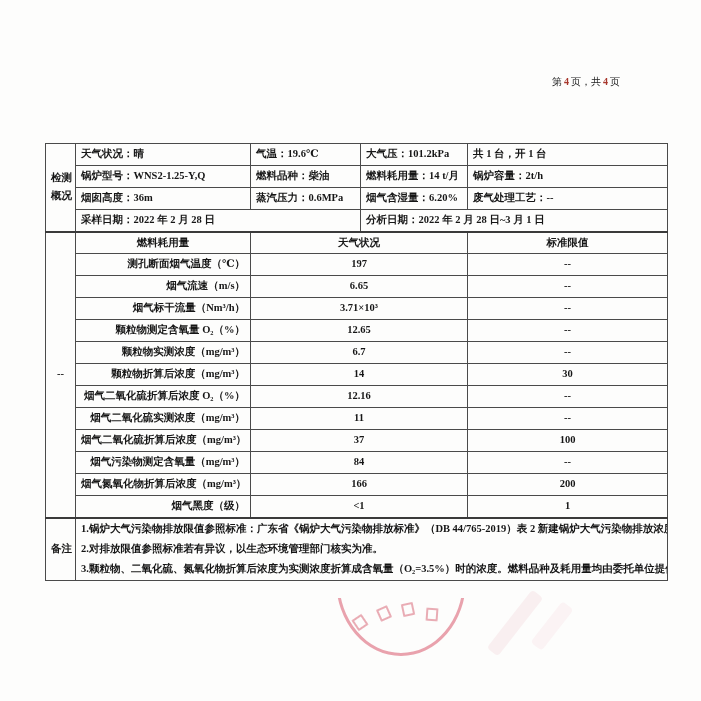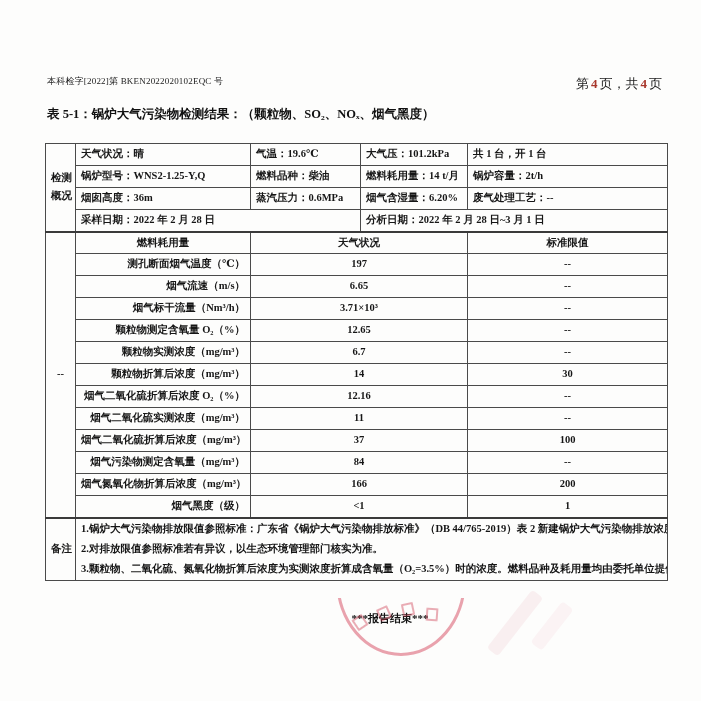--- a/index.html
+++ b/index.html
@@ -8,21 +8,21 @@
     --text:#1c1c1c;
     --background:#fdfdfc;
     --seal:#d5485e;
   }
   *{box-sizing:border-box;margin:0;padding:0;}
   html,body{background:#fff;}
   body{font-family:"Liberation Serif","DejaVu Serif",serif;color:var(--text);}
   .page{position:relative;width:701px;height:701px;background:var(--background);overflow:hidden;}
 
   .doc-number{position:absolute;left:47px;top:75px;font-size:9px;letter-spacing:.2px;color:#222;}
-  .page-label{position:absolute;left:576px;top:75px;font-size:13px;color:#222;}
+  .page-label{position:absolute;left:552px;top:75px;font-size:10px;color:#222;}
   .page-label .rednum{color:var(--page-number);padding:0 2px;font-weight:bold;}
 
   .table-title{position:absolute;left:47px;top:106px;font-size:12.5px;font-weight:bold;color:#111;}
 
   table.main{position:absolute;left:45px;top:143px;width:622px;border-collapse:collapse;table-layout:fixed;
     border:1.5px solid #3e3e3e;}
   table.main td{border:1px solid var(--border);font-size:10.5px;height:22px;line-height:1.15;
     padding:0 5px;white-space:nowrap;overflow:hidden;color:#161616;font-weight:bold;}
   td.lbl{text-align:center;padding:0 2px;}
   td.lbl div{line-height:1.7;}
@@ -49,25 +49,23 @@
 
   .watermark{position:absolute;left:508px;top:586px;width:14px;height:74px;
     background:rgba(220,120,140,.10);transform:rotate(38deg);border-radius:4px;}
   .watermark.w2{left:545px;top:600px;height:52px;background:rgba(220,120,140,.07);}
 </style>
 </head>
 <body>
 
 <div class="page">
 
-  <div class="doc-number">本科检字[2022]第 BKEN2022020102EQC 号</div>
 
   <div class="page-label"><span>第</span><span class="rednum">4</span><span>页，共</span><span class="rednum">4</span><span>页</span></div>
 
-  <div class="table-title">表 5-1：锅炉大气污染物检测结果：（颗粒物、SO₂、NOₓ、烟气黑度）</div>
 
   <table class="main">
     <colgroup>
       <col style="width:30px">
         <col style="width:175px">
         <col style="width:110px">
         <col style="width:107px">
         <col style="width:200px">
     </colgroup>
     <tbody>
@@ -170,21 +168,20 @@
         <td class="lbl">备注</td>
         <td class="remarks-cell" colspan="4">
           <div class="remark">1.锅炉大气污染物排放限值参照标准：广东省《锅炉大气污染物排放标准》（DB 44/765-2019）表 2 新建锅炉大气污染物排放浓度限值中燃油锅炉排放浓度限值。</div>
           <div class="remark">2.对排放限值参照标准若有异议，以生态环境管理部门核实为准。</div>
           <div class="remark">3.颗粒物、二氧化硫、氮氧化物折算后浓度为实测浓度折算成含氧量（O₂=3.5%）时的浓度。燃料品种及耗用量均由委托单位提供。</div>
         </td>
       </tr>
     </tbody>
   </table>
 
-  <div class="report-end">***报告结束***</div>
 
   <div class="stamp-wrap">
     <div class="stamp-arc"></div>
     <div class="seal-glyph g1"></div>
     <div class="seal-glyph g2"></div>
     <div class="seal-glyph g3"></div>
     <div class="seal-glyph g4"></div>
   </div>
 
   <div class="watermark"></div>

